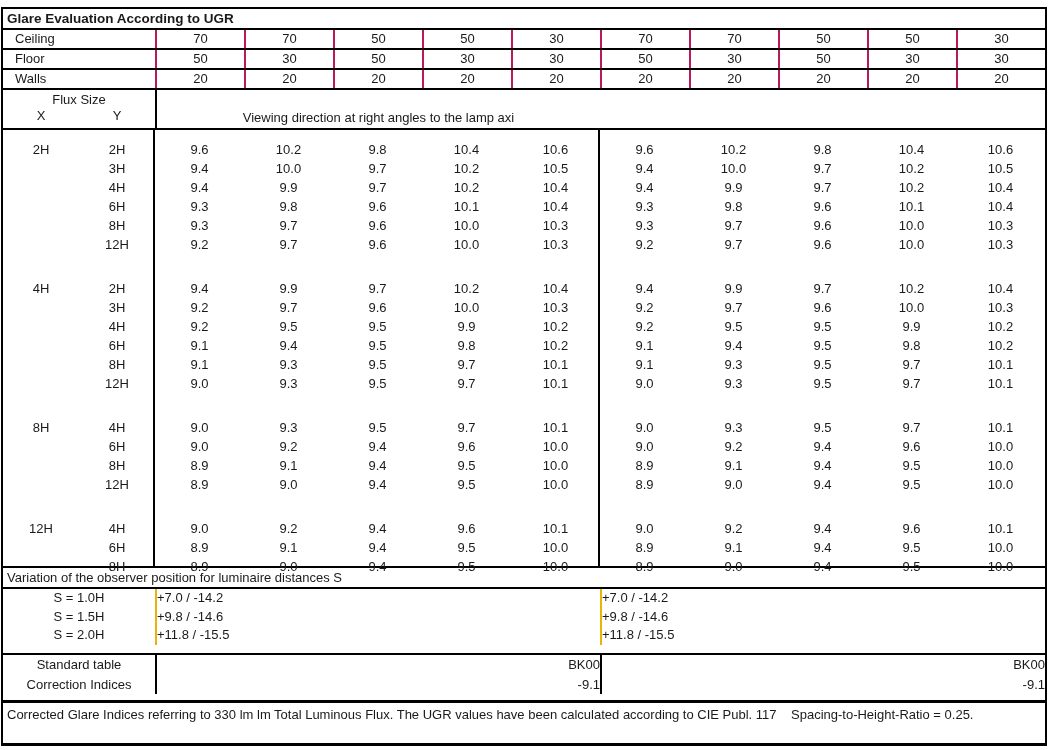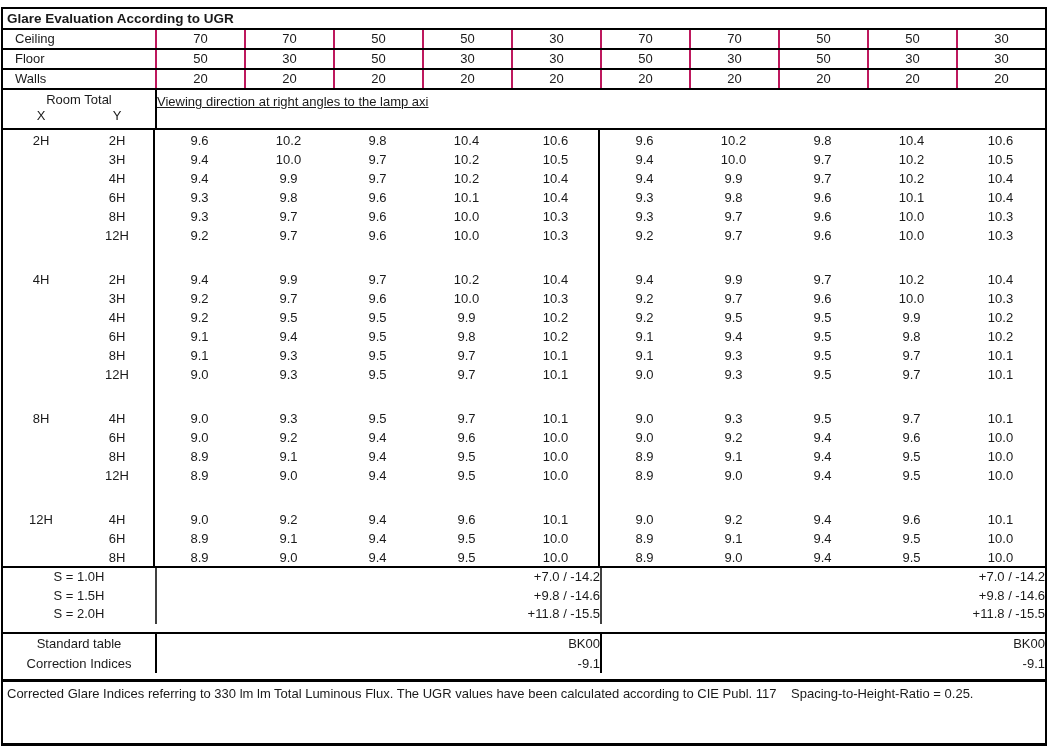--- a/index.html
+++ b/index.html
@@ -10,36 +10,36 @@
   .title-row { height:21px; border-bottom:2px solid #000; font-weight:bold; font-size:13.5px; line-height:19px; padding-left:4px; }
 
   .surface-row { height:20px; border-bottom:2px solid #000; display:grid; grid-template-columns:152px repeat(10,1fr); font-size:13px; line-height:18px; }
   .surface-row .lbl { padding-left:12px; text-align:left; }
   .surface-row .val { border-left:2px solid #be185d; text-align:center; }
 
   .hdr-row { height:40px; border-bottom:2px solid #000; display:grid; grid-template-columns:152px 1fr 1fr; font-size:13px; }
   .hdr-room { text-align:center; }
   .hdr-room .rs { display:block; margin-top:2px; line-height:16px; }
   .hdr-xy { display:grid; grid-template-columns:76px 76px; line-height:16px; }
-  .hdr-group { border-left:2px solid #000; padding-top:4px; line-height:16px;text-decoration:underline; }
-
-  .data-section { position:relative; height:438px; border-bottom:2px solid #000; padding-top:1px; }
+  .hdr-group { border-left:2px solid #000; text-align:center; padding-top:20px; line-height:16px; }
+
+  .data-section { position:relative; height:438px; border-bottom:2px solid #000; padding-top:10px; }
   .data-section .vline { position:absolute; top:0; bottom:0; width:2px; background:#000; }
   .vline.v1 { left:150px; }
   .vline.v2 { left:595px; }
   .data-row { height:19px; display:grid; grid-template-columns:76px 76px repeat(10,1fr); font-size:13px; line-height:19px; }
   .data-row .c { text-align:center; }
   .spacer-row { height:25px; }
 
   .variation-row { height:21px; border-bottom:2px solid #000; font-size:13px; line-height:19px; padding-left:4px; }
 
   .s-block { position:relative; height:66px; border-bottom:2px solid #000; }
   .s-row { height:18.6px; display:grid; grid-template-columns:152px 1fr 1fr; font-size:13px; line-height:18.6px; }
   .s-row .slbl { text-align:center; }
-  .s-row .sval { border-left:2px solid #404040; text-align:right; }
+  .s-row .sval { border-left:2px solid #eab308; text-align:left; }
 
   .sum-block { height:48px; border-bottom:3px solid #000; }
   .sum-row { height:19.5px; display:grid; grid-template-columns:152px 1fr 1fr; font-size:13px; line-height:19.5px; }
   .sum-row .slbl { text-align:center; }
   .sum-row .sval { border-left:2px solid #000; text-align:right; }
 
   .footer-row { height:50px; font-size:13px; line-height:17px; padding:3px 4px; white-space:pre-wrap; }
 </style>
 </head>
 <body>
@@ -86,21 +86,21 @@
           <div class="val">20</div>
           <div class="val">20</div>
           <div class="val">20</div>
           <div class="val">20</div>
           <div class="val">20</div>
         </div>
       </div>
 
     <div class="hdr-row">
       <div class="hdr-room">
-        <span class="rs">Room Total</span>
+        <span class="rs">Flux Size</span>
         <span class="hdr-xy">
           <span>X</span>
           <span>Y</span>
         </span>
       </div>
       <div class="hdr-group">Viewing direction at right angles to the lamp axi</div>
     </div>
 
     <div class="data-section" id="data-section">
       <div class="vline v1"></div>
@@ -369,20 +369,21 @@
           <div class="c">9.5</div>
           <div class="c">10.0</div>
           <div class="c">8.9</div>
           <div class="c">9.0</div>
           <div class="c">9.4</div>
           <div class="c">9.5</div>
           <div class="c">10.0</div>
         </div>
       </div>
 
+    <div class="variation-row">Variation of the observer position for luminaire distances S</div>
 
     <div class="s-block" id="s-rows">
         <div class="s-row">
     <div class="slbl">S = 1.0H</div>
     <div class="sval">+7.0 / -14.2</div>
     <div class="sval">+7.0 / -14.2</div>
   </div>
         <div class="s-row">
     <div class="slbl">S = 1.5H</div>
     <div class="sval">+9.8 / -14.6</div>

